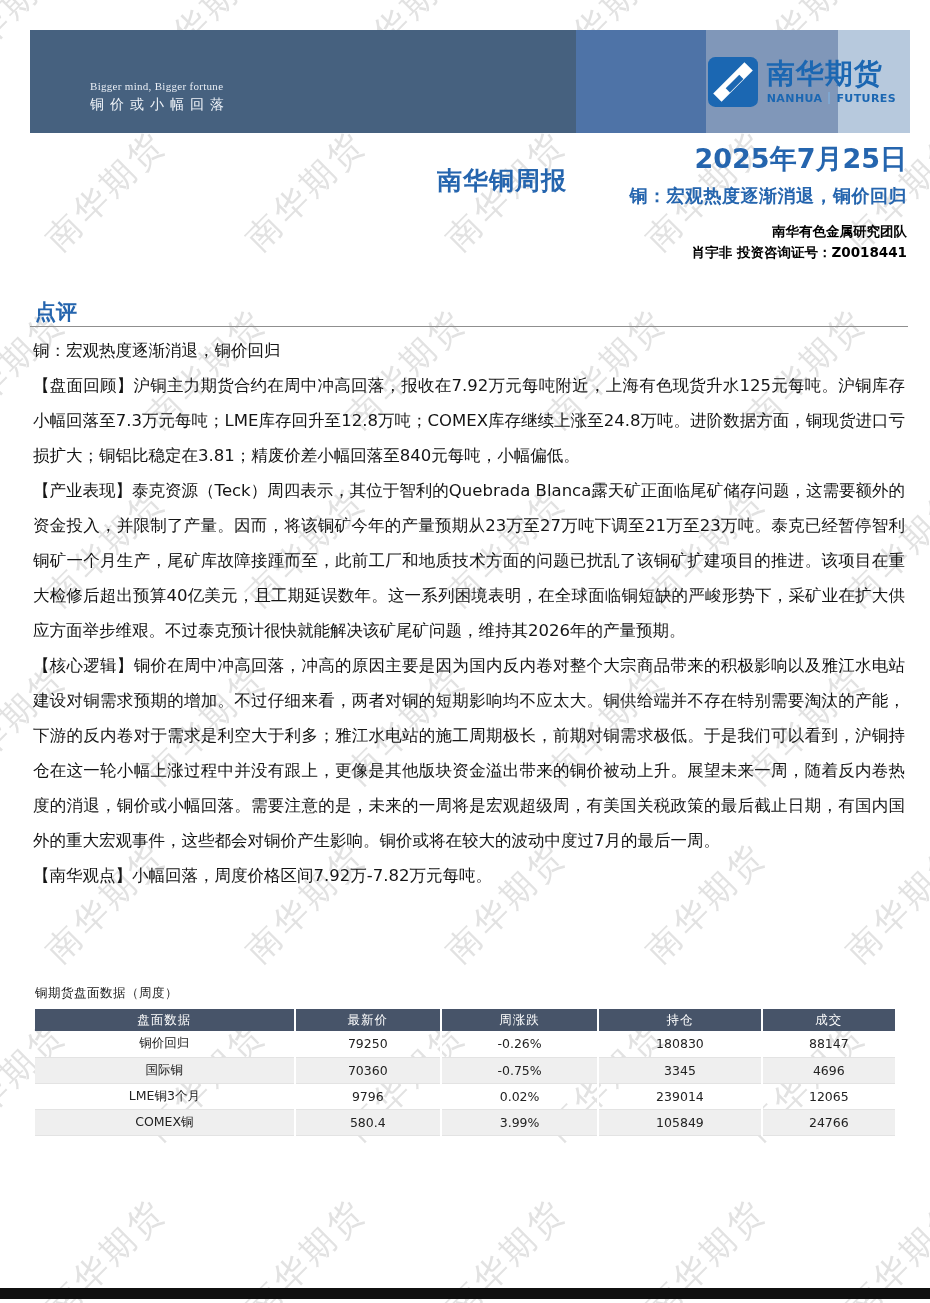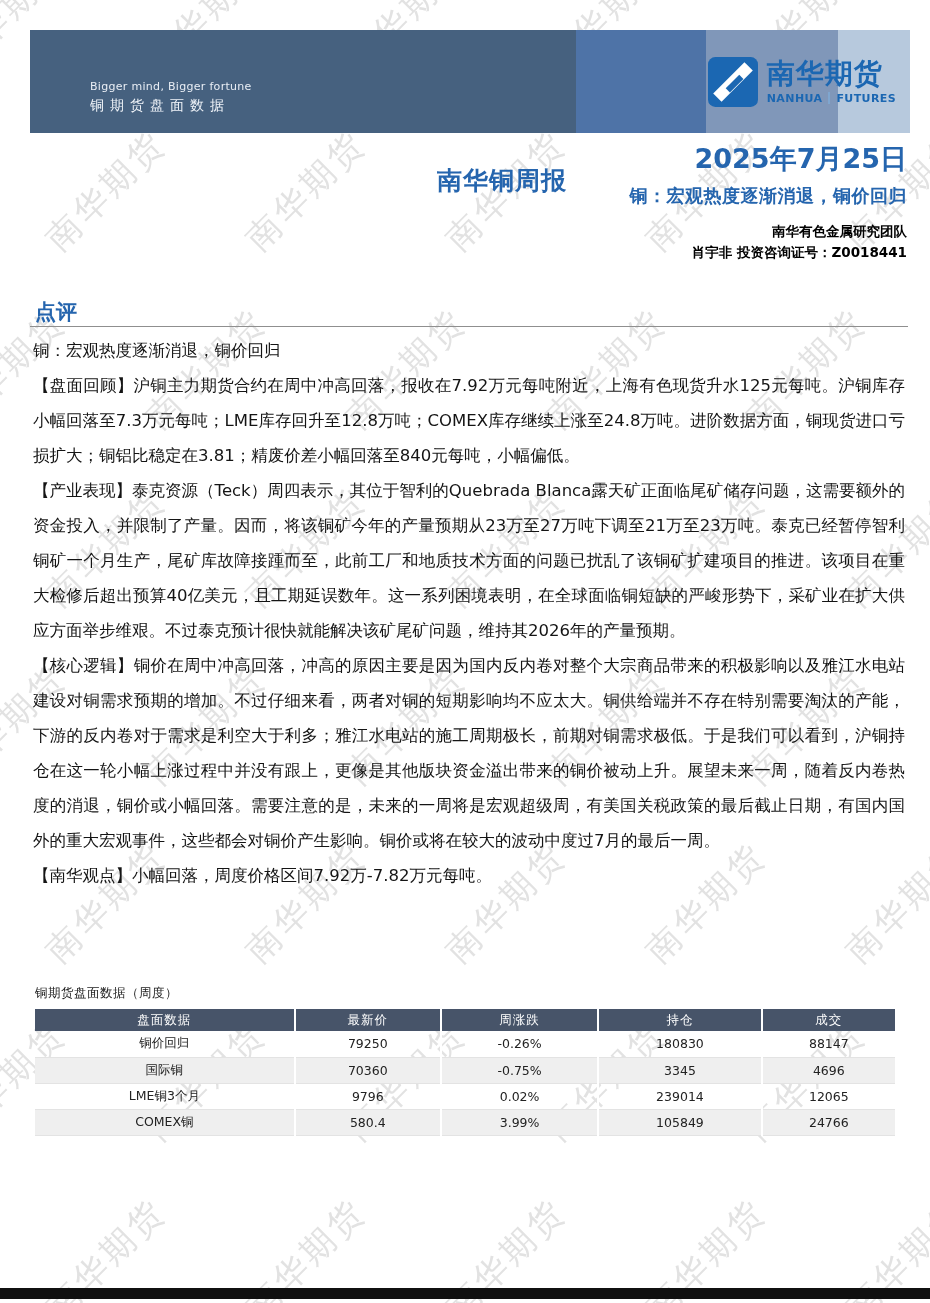--- a/index.html
+++ b/index.html
@@ -20,21 +20,21 @@
   
   .banner {
     position:absolute; left:30px; top:30px; width:880px; height:103px;
     background:#46617f; z-index:2;
   }
   .banner-block { position:absolute; top:0; height:103px; }
   .b2 { left:546px; width:130px; background:#4e73a7; }
   .b3 { left:676px; width:132px; background:#8097b9; }
   .b4 { left:808px; width:72px;  background:#b7c9dd; }
   .slogan { position:absolute; left:60px; top:50px; color:#e9eef5; z-index:3; }
-  .slogan-en { font-size:11px; letter-spacing:0.3px; }
+  .slogan-en { font-size:11px; letter-spacing:0.3px;font-family:Liberation Serif, serif; }
   .slogan-cn { font-size:14px; letter-spacing:6px; margin-top:4px; color:#f0f4f9; }
 
   .logo { position:absolute; right:14px; top:27px; display:flex; align-items:center; gap:9px; z-index:3; }
   .logo-icon svg { width:50px; height:50px; display:block; }
   .logo-text-cn { font-size:28px; font-weight:bold; color:#1b67b2; letter-spacing:1px; line-height:1; white-space:nowrap; }
   .logo-text-en { display:flex; align-items:center; gap:6px; margin-top:4px; }
   .logo-text-en span { font-size:11px; font-weight:bold; color:#1b67b2; letter-spacing:0.4px; }
   .logo-en-div { width:2px; height:12px; background:#7fa6cf; }
 
   
@@ -141,21 +141,21 @@
       <span class="wm" style="left: 830px; top: 1236px;">南华期货</span>
     </div>
 
   <div class="banner">
     <div class="banner-block b2"></div>
     <div class="banner-block b3"></div>
     <div class="banner-block b4"></div>
 
     <div class="slogan">
       <div class="slogan-en">Bigger mind, Bigger fortune</div>
-      <div class="slogan-cn">铜期货盘面数据</div>
+      <div class="slogan-cn">铜价或小幅回落</div>
     </div>
 
     <div class="logo">
       <div class="logo-icon">
         <svg viewBox="0 0 48 48" xmlns="http://www.w3.org/2000/svg">
           <rect x="0" y="0" width="48" height="48" rx="7" fill="#1b67b2"></rect>
           <path d="M5 35 L35 5 L43 13 L13 43 Z" fill="#ffffff"></path>
           <path d="M17 30 L30 17 L34 21 L21 34 Z" fill="#1b67b2"></path>
         </svg>
       </div>

